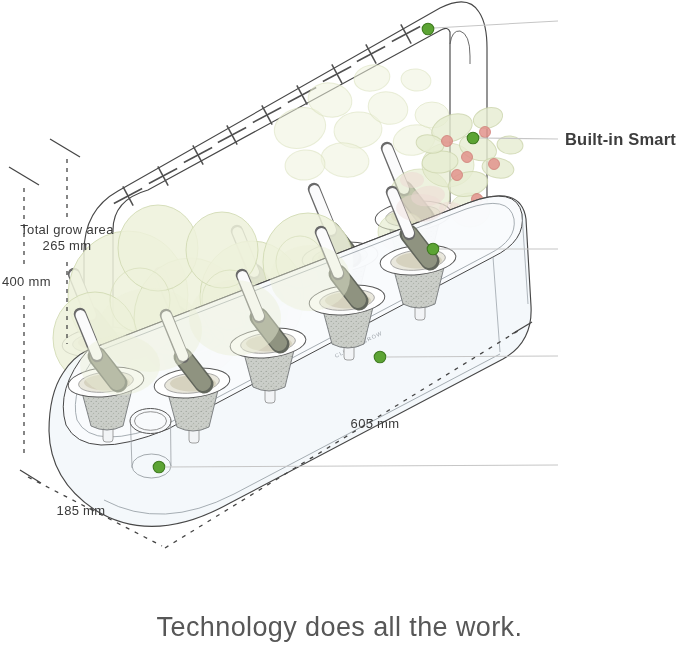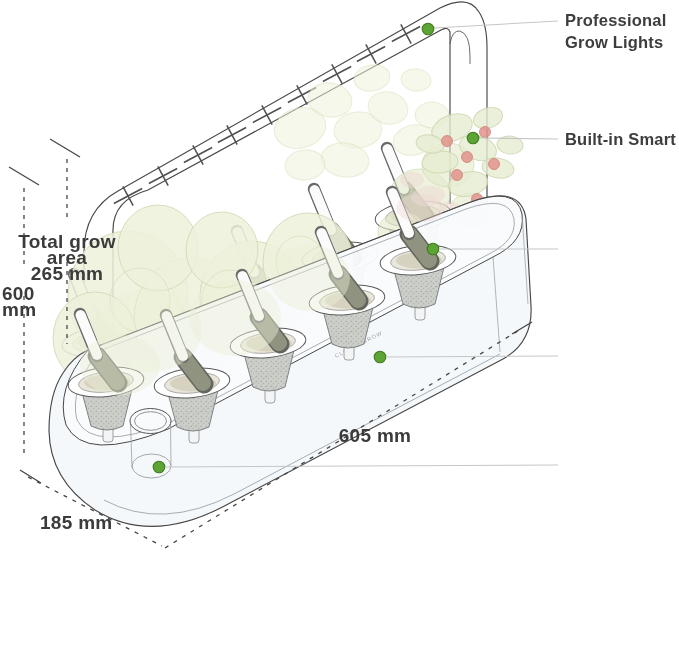--- a/index.html
+++ b/index.html
@@ -1,25 +1,25 @@
 <!DOCTYPE html>
 <html><head>
 <meta charset="utf-8">
 <style>
   html,body{margin:0;padding:0;background:#ffffff;}
   #stage{position:relative;width:679px;height:646px;background:#fff;overflow:hidden;
          font-family:"Liberation Sans", sans-serif;}
   #drawing{position:absolute;left:0;top:0;}
   .callout{position:absolute;left:565px;width:112px;font-size:16.5px;font-weight:600;
            color:#3d3d3d;line-height:22px;letter-spacing:.2px;}
-  .dim{position:absolute;font-size:19px;font-weight:700;color:#3b3b3b;letter-spacing:.3px;line-height:16px;margin-top:12px;}
+  .dim{position:absolute;font-size:13px;font-weight:400;color:#3b3b3b;letter-spacing:.3px;line-height:16px;}
   #dim-grow-area{left:8px;top:222px;width:118px;text-align:center;}
   #dim-height{left:2px;top:274px;width:70px;text-align:left;}
   #dim-length{left:334px;top:416px;width:82px;text-align:center;}
-  #dim-width{left:40px;top:503px;width:82px;}
+  #dim-width{left:40px;top:503px;width:82px;text-align:center;}
   #caption{position:absolute;left:0;top:612px;width:679px;text-align:center;
            font-size:27px;color:#575757;letter-spacing:.4px;}
 </style>
 </head>
 <body>
 
 <div id="stage">
 
   <svg id="drawing" width="679" height="646" viewBox="0 0 679 646">
     <defs>
@@ -286,24 +286,24 @@
 
     <g fill="#5ca434" stroke="#3e7a1f" stroke-width="1.1">
       <circle cx="428" cy="29" r="5.8"></circle>
       <circle cx="473" cy="138" r="5.8"></circle>
       <circle cx="433" cy="249" r="5.8"></circle>
       <circle cx="380" cy="357" r="5.8"></circle>
       <circle cx="159" cy="467" r="5.8"></circle>
     </g>
   </svg>
 
-  <div class="callout" style="top:9px">Professional Grow Lights</div>
   <div class="callout" style="top:128px">Built-in Smart</div>
 
   <div class="dim" id="dim-grow-area">
     <span>Total grow area</span><br>
     <span>265 mm</span>
   </div>
-  <div class="dim" id="dim-height">600 mm</div>
+  <div class="dim" id="dim-height">400 mm</div>
   <div class="dim" id="dim-length">605 mm</div>
   <div class="dim" id="dim-width">185 mm</div>
 
+  <div id="caption">Technology does all the work.</div>
 </div>
 
 </body></html>

